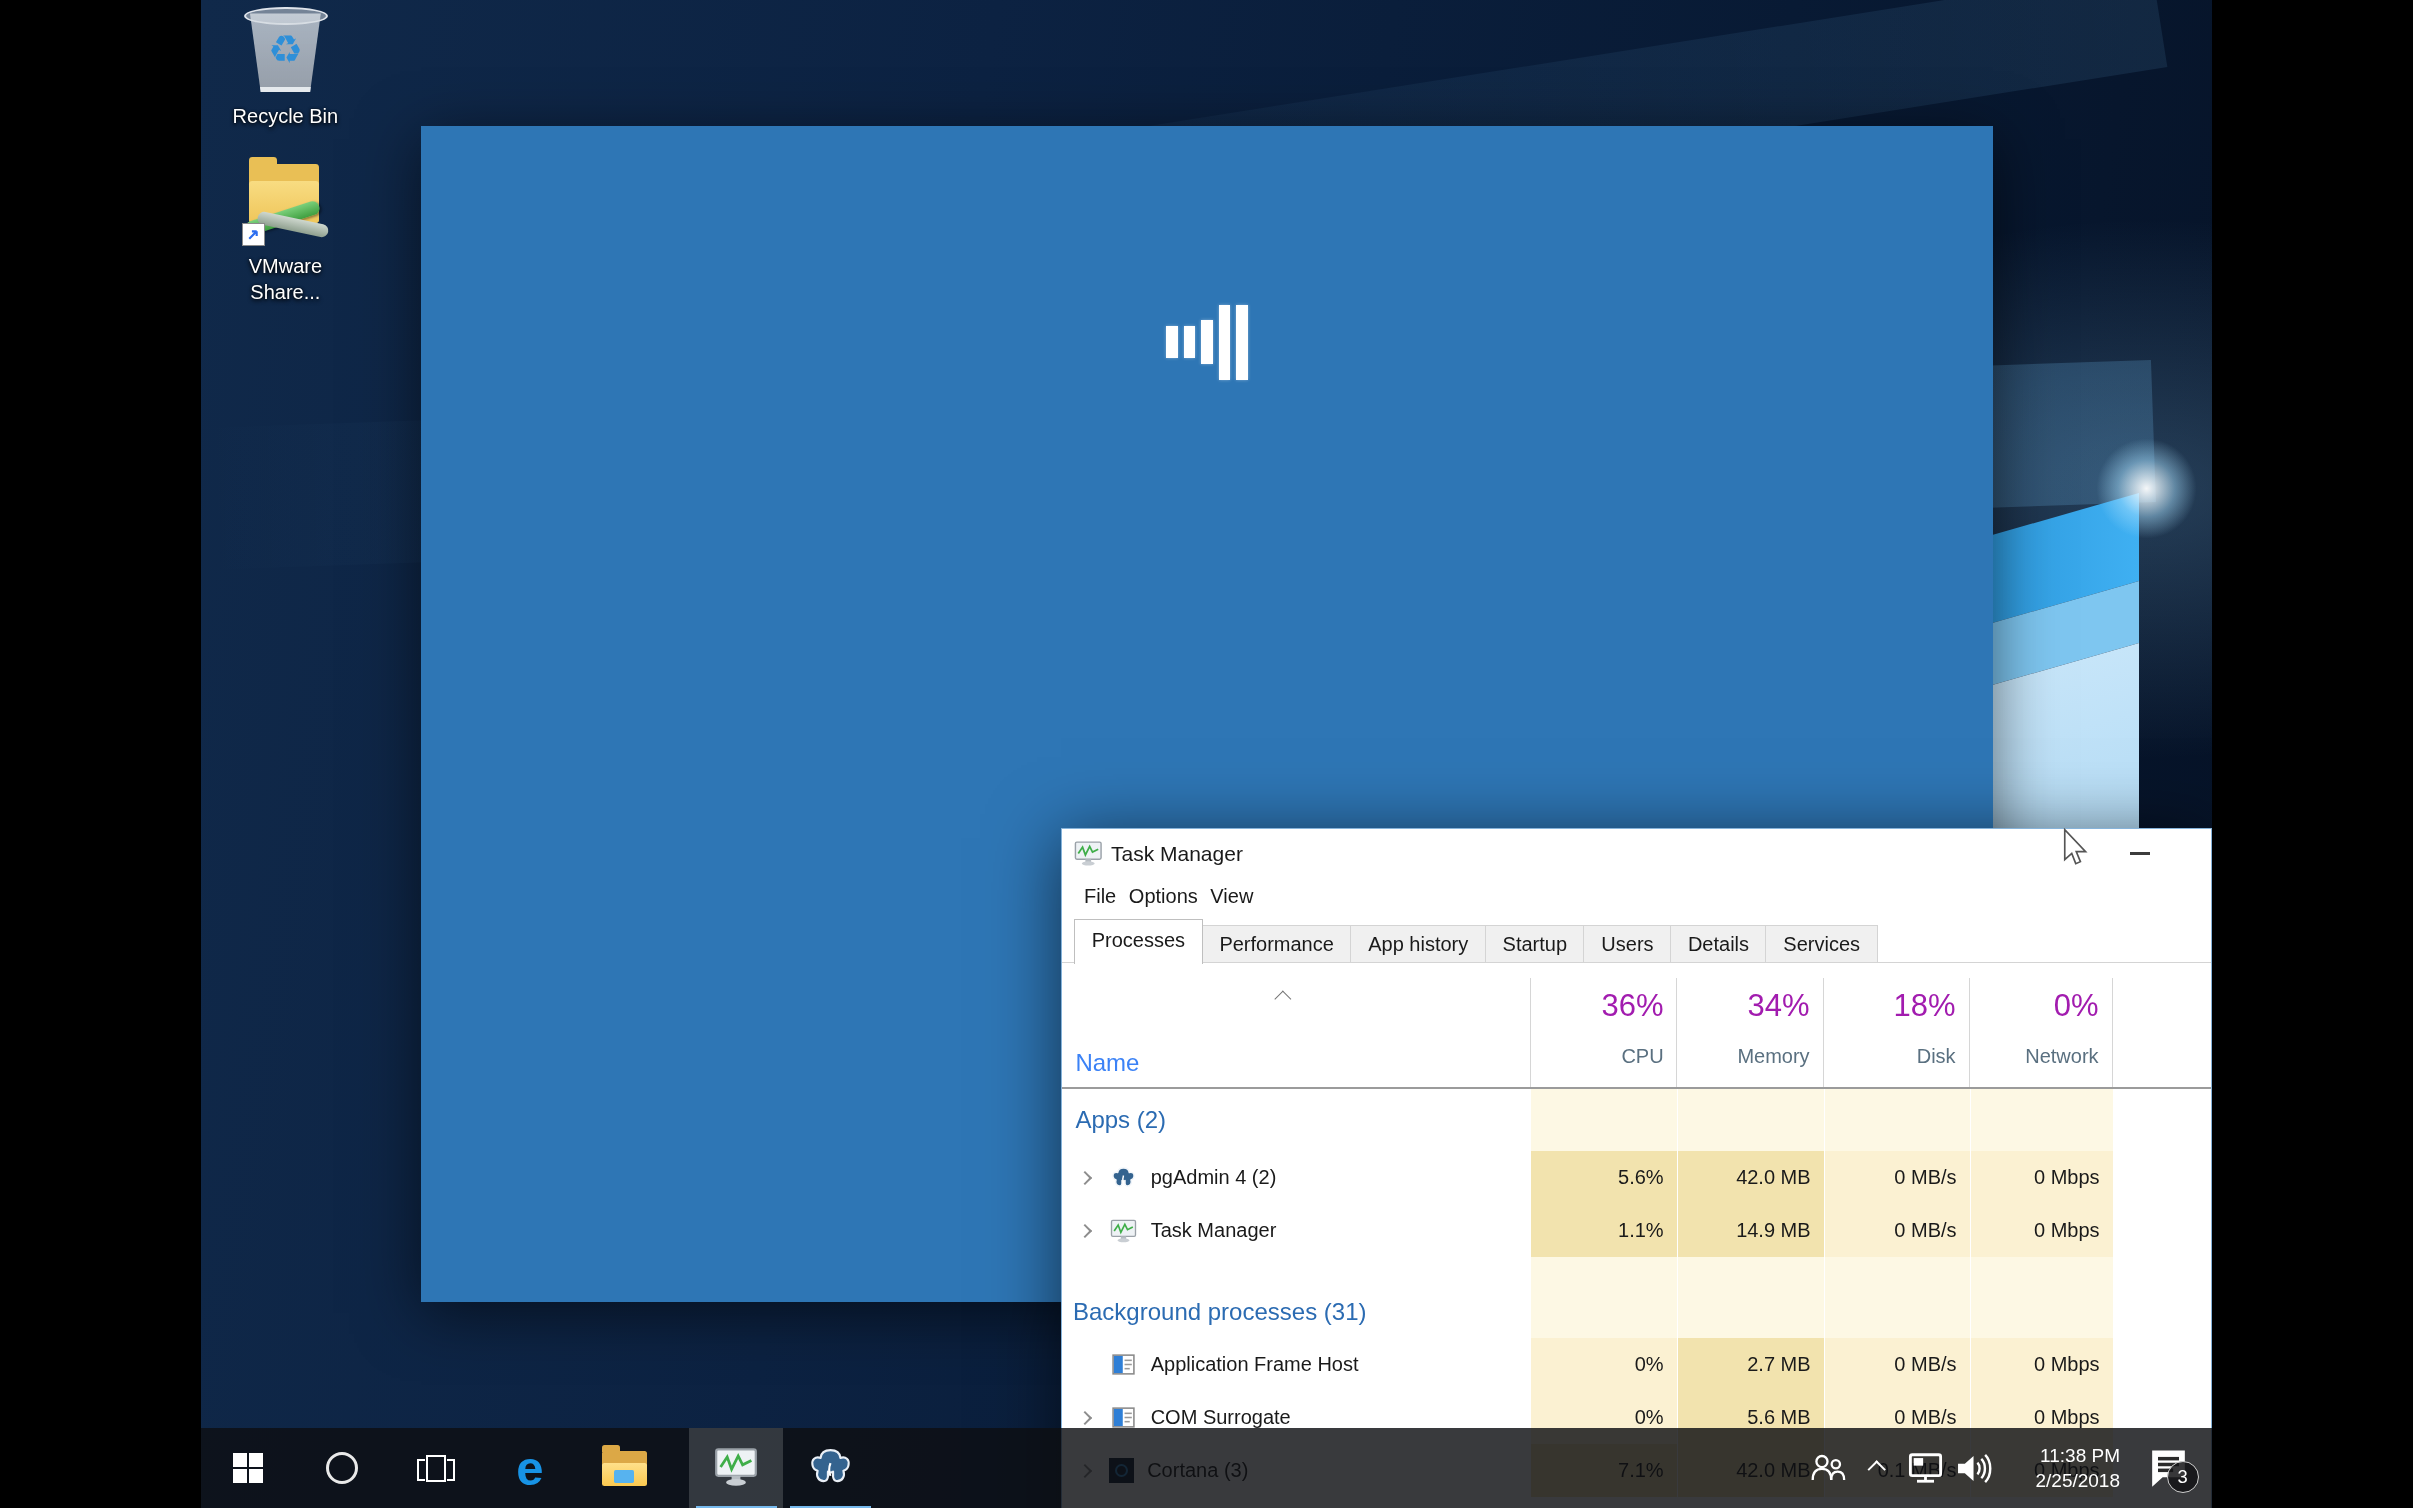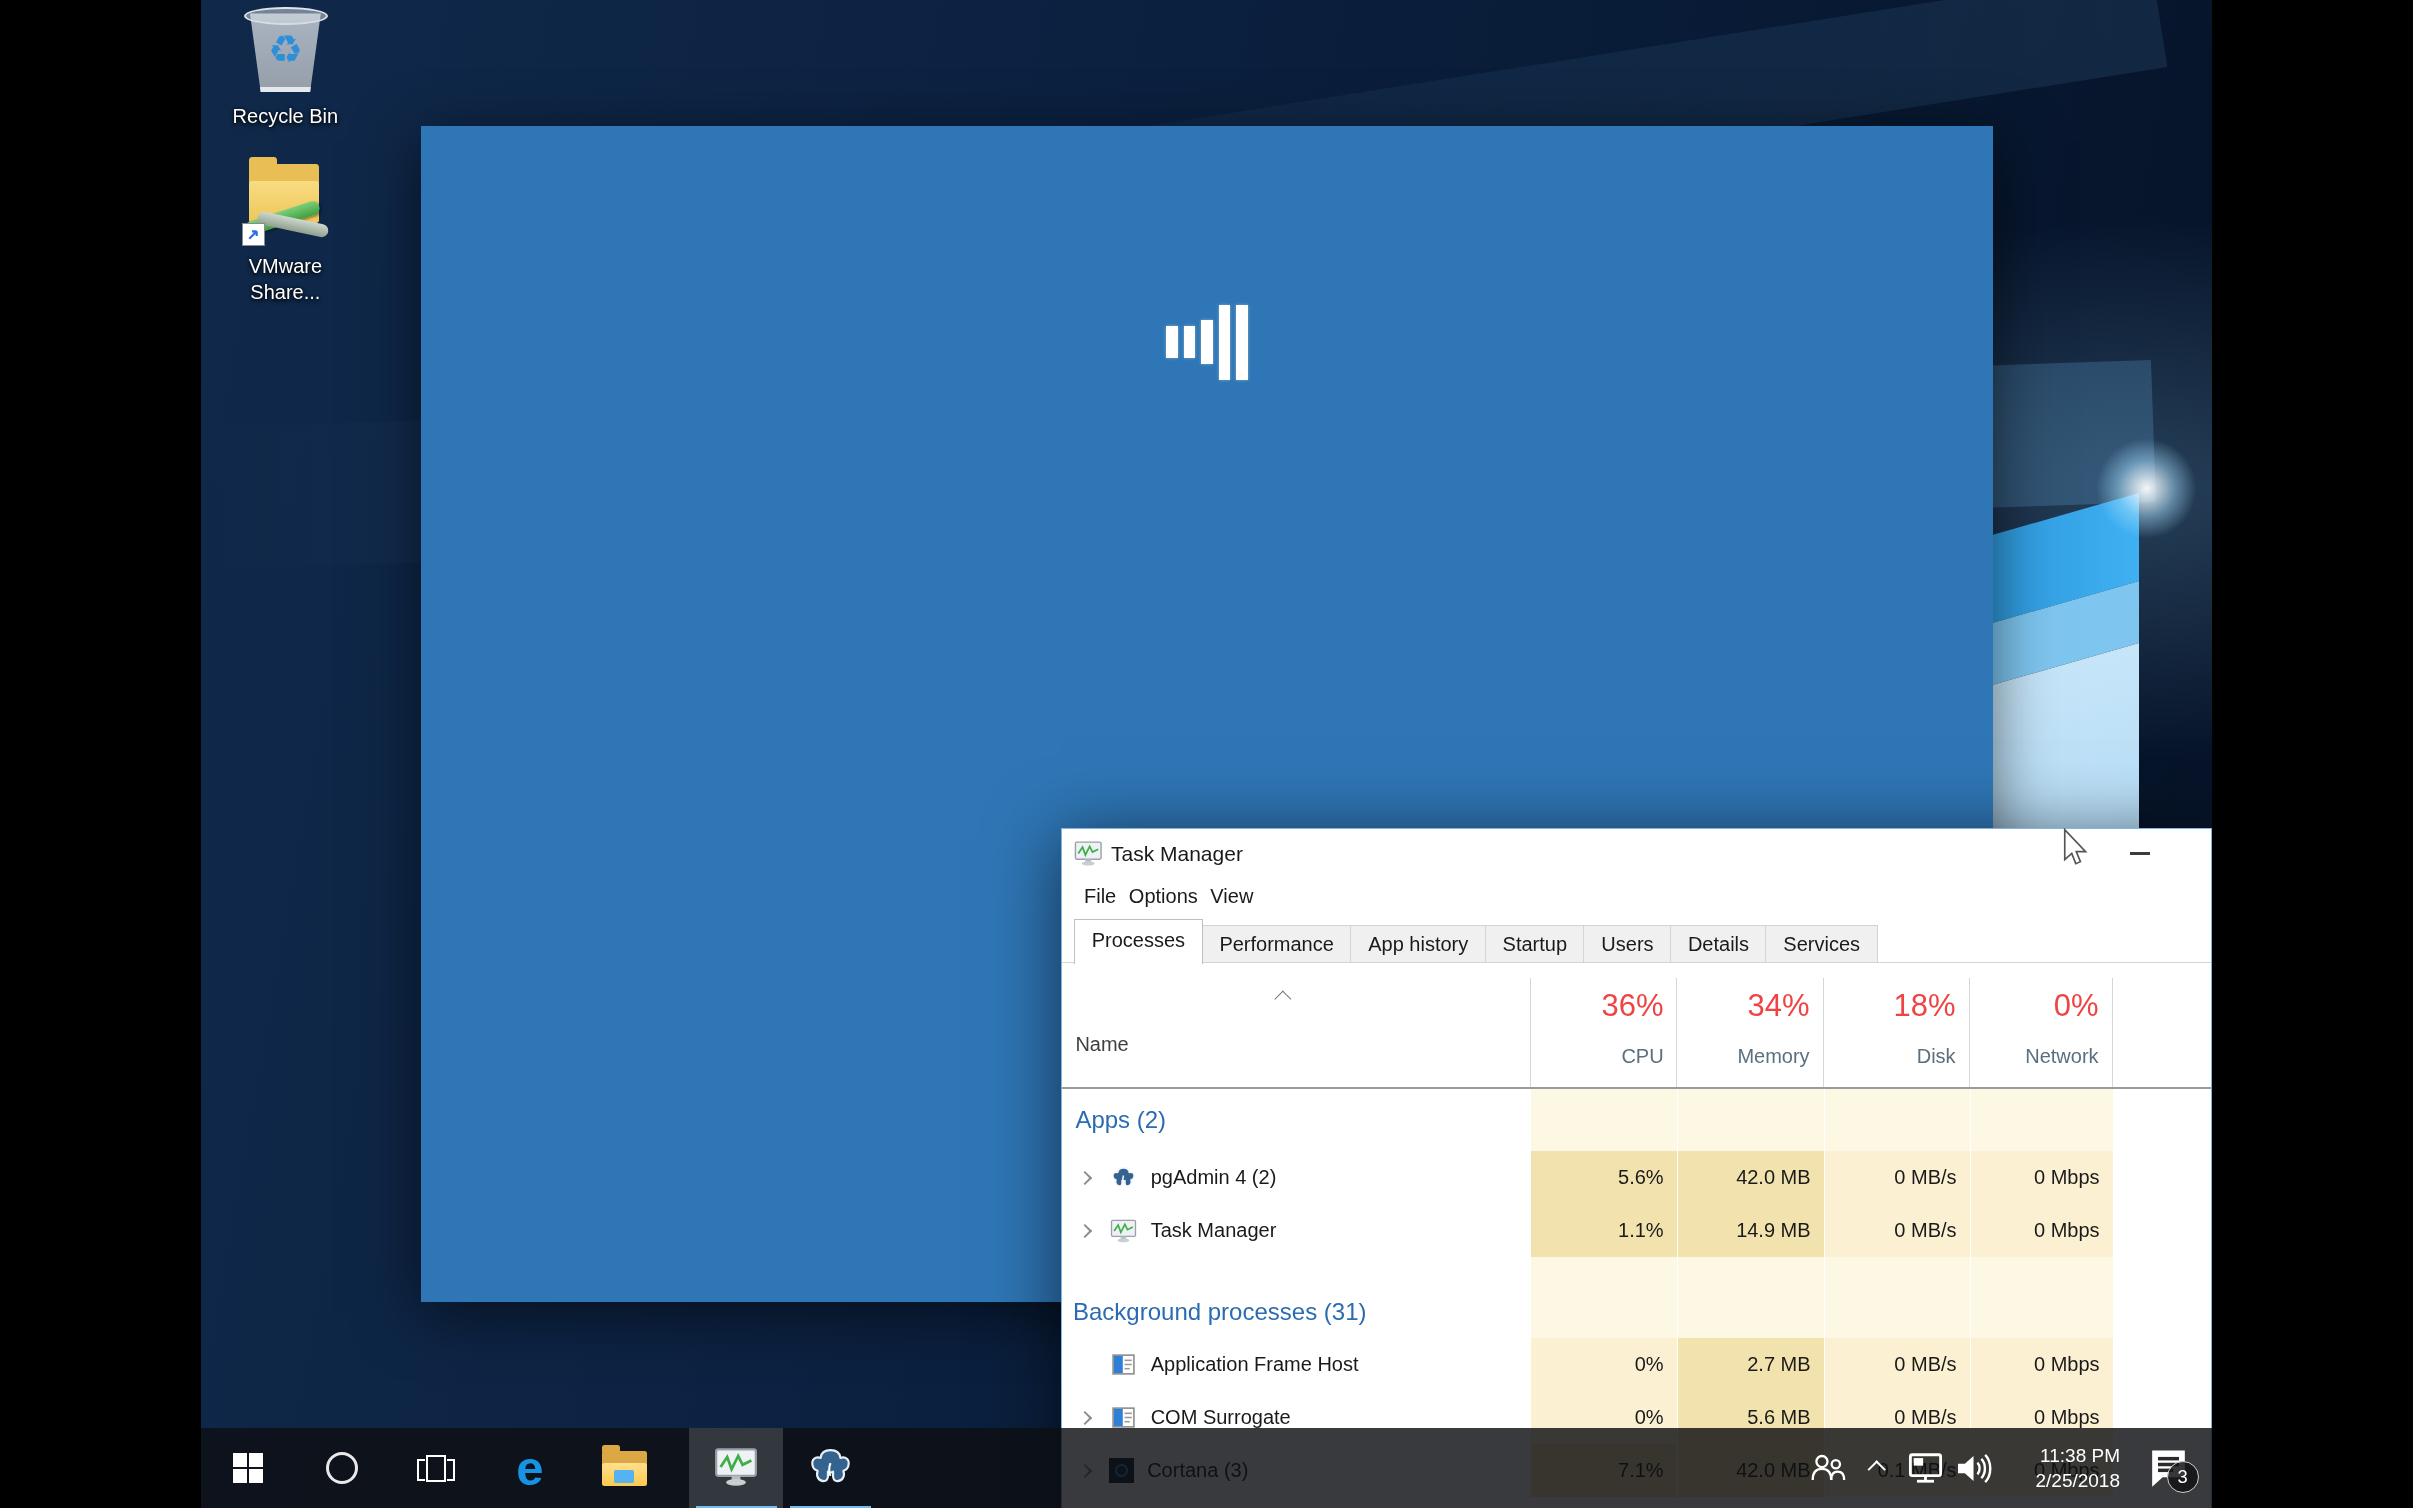--- a/index.html
+++ b/index.html
@@ -76,25 +76,25 @@
      align-items:flex-end; padding-left:11.7px; border-bottom:1.7px solid #d4d4d4; }
   .tab { background:#f0f0f0; border:1.7px solid #d4d4d4; border-bottom:0; margin-right:-1.7px;
      height:37px; display:flex; align-items:center; padding:0 17px; font-size:20px; color:#1a1a1a; }
   .tab.active { background:#fff; height:45px; margin-bottom:-1.7px; border-color:#bfbfbf;
      z-index:2; padding-bottom:1.7px; }
   
   .hsep { position:absolute; top:149px; width:0.8px; height:109px; background:#d6d6d6; }
   .hline { position:absolute; left:0; right:0; top:258px; height:1.7px; background:#9b9b9b; }
   .sortup { position:absolute; left:215px; top:164px; width:11.7px; height:11.7px;
      border-top:1.7px solid #737373; border-left:1.7px solid #737373; transform:rotate(45deg); }
-  .hpct { position:absolute; top:159px; height:39px; font-size:31px; color:#ef4444;
+  .hpct { position:absolute; top:159px; height:39px; font-size:31px; color:#a21caf;
      text-align:right; padding-right:13.4px; }
   .hlab { position:absolute; top:216px; height:27px; font-size:20px; color:#5a7080;
      text-align:right; padding-right:13.4px; }
-  .hname { position:absolute; left:13.4px; top:204px; font-size:20px; color:#404040; }
+  .hname { position:absolute; left:13.4px; top:220px; font-size:24px; color:#3b82f6; }
   .c-cpu  { left:468px;  width:147px; }
   .c-mem  { left:614px;  width:147px; }
   .c-disk { left:761px;  width:146px; }
   .c-net  { left:907px; width:143px; }
   
   .tm-rows { position:absolute; left:0; top:260px; right:18px; }
   .row { display:flex; }
   .cell.name { width:468px; display:flex; align-items:center; padding-left:18.4px; }
   .cell.v { width:147px; display:flex; align-items:center; justify-content:flex-end;
      padding-right:13.4px; font-size:20px; color:#1a1a1a; border-left:1.7px solid #fff; }

